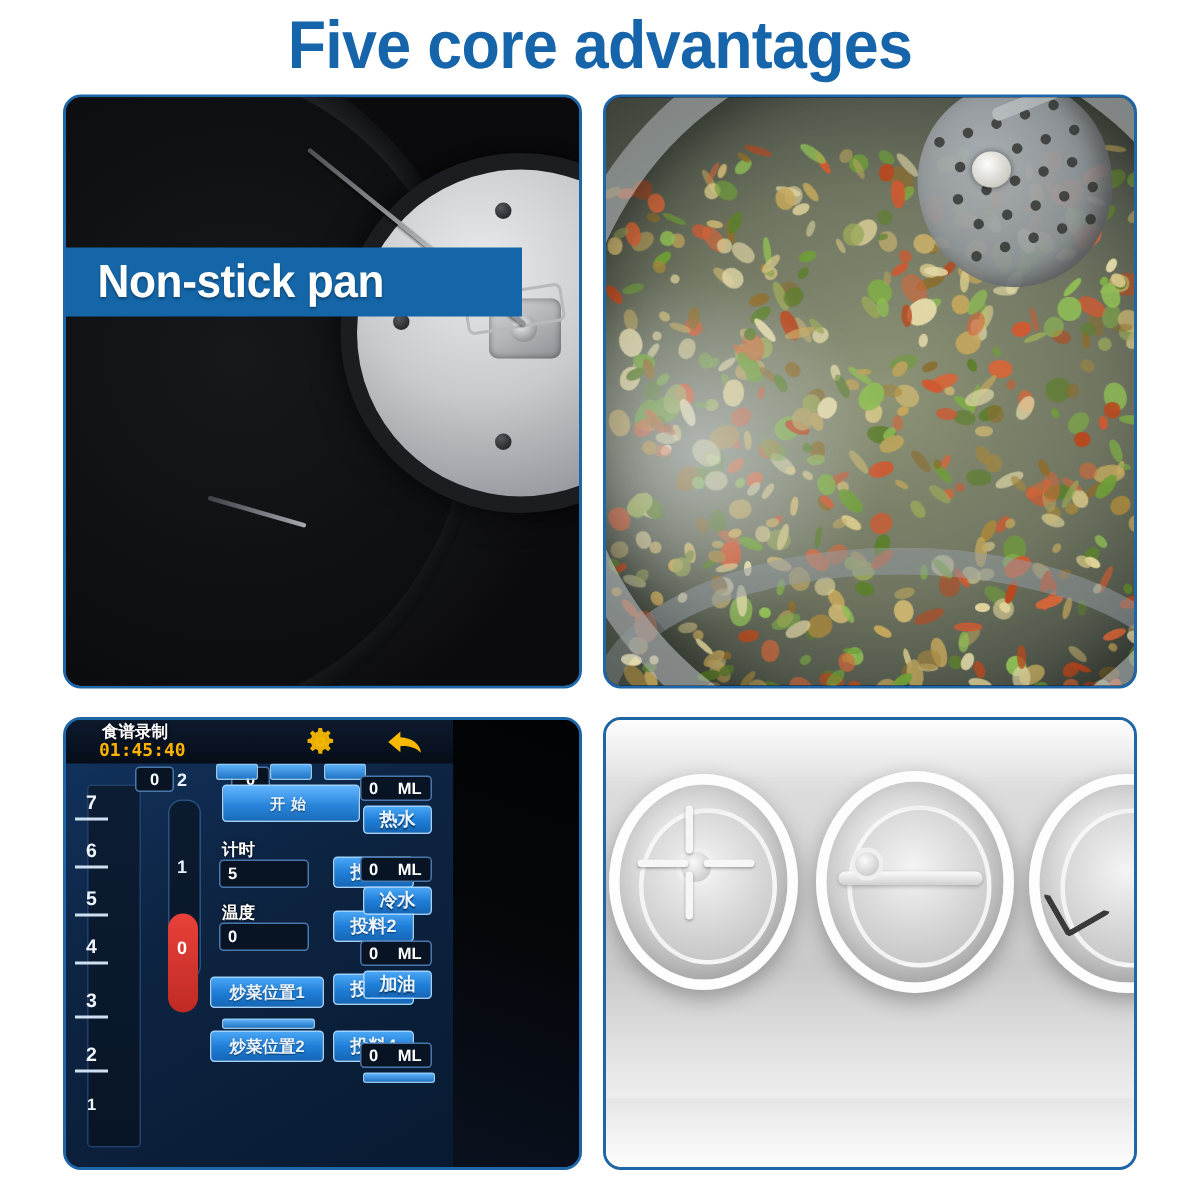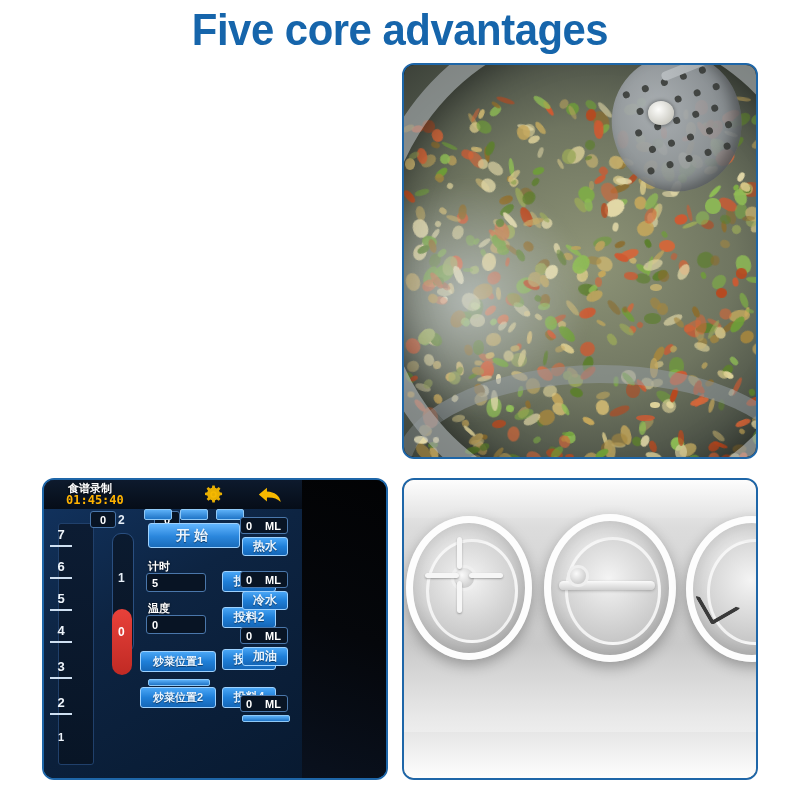--- a/index.html
+++ b/index.html
@@ -232,21 +232,21 @@
     position:absolute;
     background:linear-gradient(180deg,#4aa6f5 0%,#1f7fd8 50%,#1567b8 100%);
     border:1px solid #9ed2ff;border-radius:3px;
     color:#eaf5ff;font-size:12px;font-weight:bold;
     display:flex;align-items:center;justify-content:center;
     text-shadow:0 1px 1px rgba(0,0,0,.5);
     box-sizing:border-box;
   }
   .btn.start{
     background:linear-gradient(180deg,#63b6ff 0%,#2a86dc 55%,#1a6cbb 100%);
-    font-size:14px;letter-spacing:4px;
+    font-size:10px;letter-spacing:4px;
   }
   .tinybtn{
     position:absolute;height:9px;
     background:linear-gradient(180deg,#5cb0f7,#1f74c6);
     border:1px solid #8fc9f7;border-radius:2px;
   }
 
   
   .pots{
     position:absolute;inset:0;
@@ -290,20 +290,39 @@
     transform:rotate(-30deg);
   }
 </style>
 </head>
 <body>
 
 <div class="page">
 
   <div class="title">Five core advantages</div>
 
+  <div class="panel p-tl">
+    <div class="photo">
+      <div class="pan-bg"></div>
+      <div class="pan-arc"></div>
+      <div class="pan-arc2"></div>
+      <div class="disc">
+        <div class="bolt" style="left:92px;top:22px;"></div>
+        <div class="bolt" style="left:24px;top:96px;"></div>
+        <div class="bolt" style="left:92px;top:176px;"></div>
+      </div>
+      <div class="hub"></div>
+      <div class="clip"></div>
+      <div class="rod"></div>
+      <div class="rod2"></div>
+    </div>
+    <div class="banner b-tl">
+      <span>Non-stick pan</span>
+    </div>
+  </div>
 
   <div class="panel p-tr">
     <div class="photo">
       <div class="wok-bg"></div>
       <div class="food" id="foodbits">
           <div class="bit" style="left:0.1%;top:78.9%;width:12px;height:7px;background:#5d7f2e;opacity:0.97;transform:rotate(56deg);"></div>
           <div class="bit" style="left:26.2%;top:97.1%;width:5px;height:14px;background:#a4863f;opacity:0.71;transform:rotate(42deg);"></div>
           <div class="bit" style="left:5.4%;top:74.0%;width:12px;height:10px;background:#e0d49b;opacity:0.65;transform:rotate(71deg);"></div>
           <div class="bit" style="left:23.6%;top:24.9%;width:17px;height:11px;background:#e3d9a8;opacity:0.65;transform:rotate(39deg);"></div>
           <div class="bit" style="left:12.9%;top:49.1%;width:15px;height:12px;background:#cf5a32;opacity:0.98;transform:rotate(70deg);"></div>

